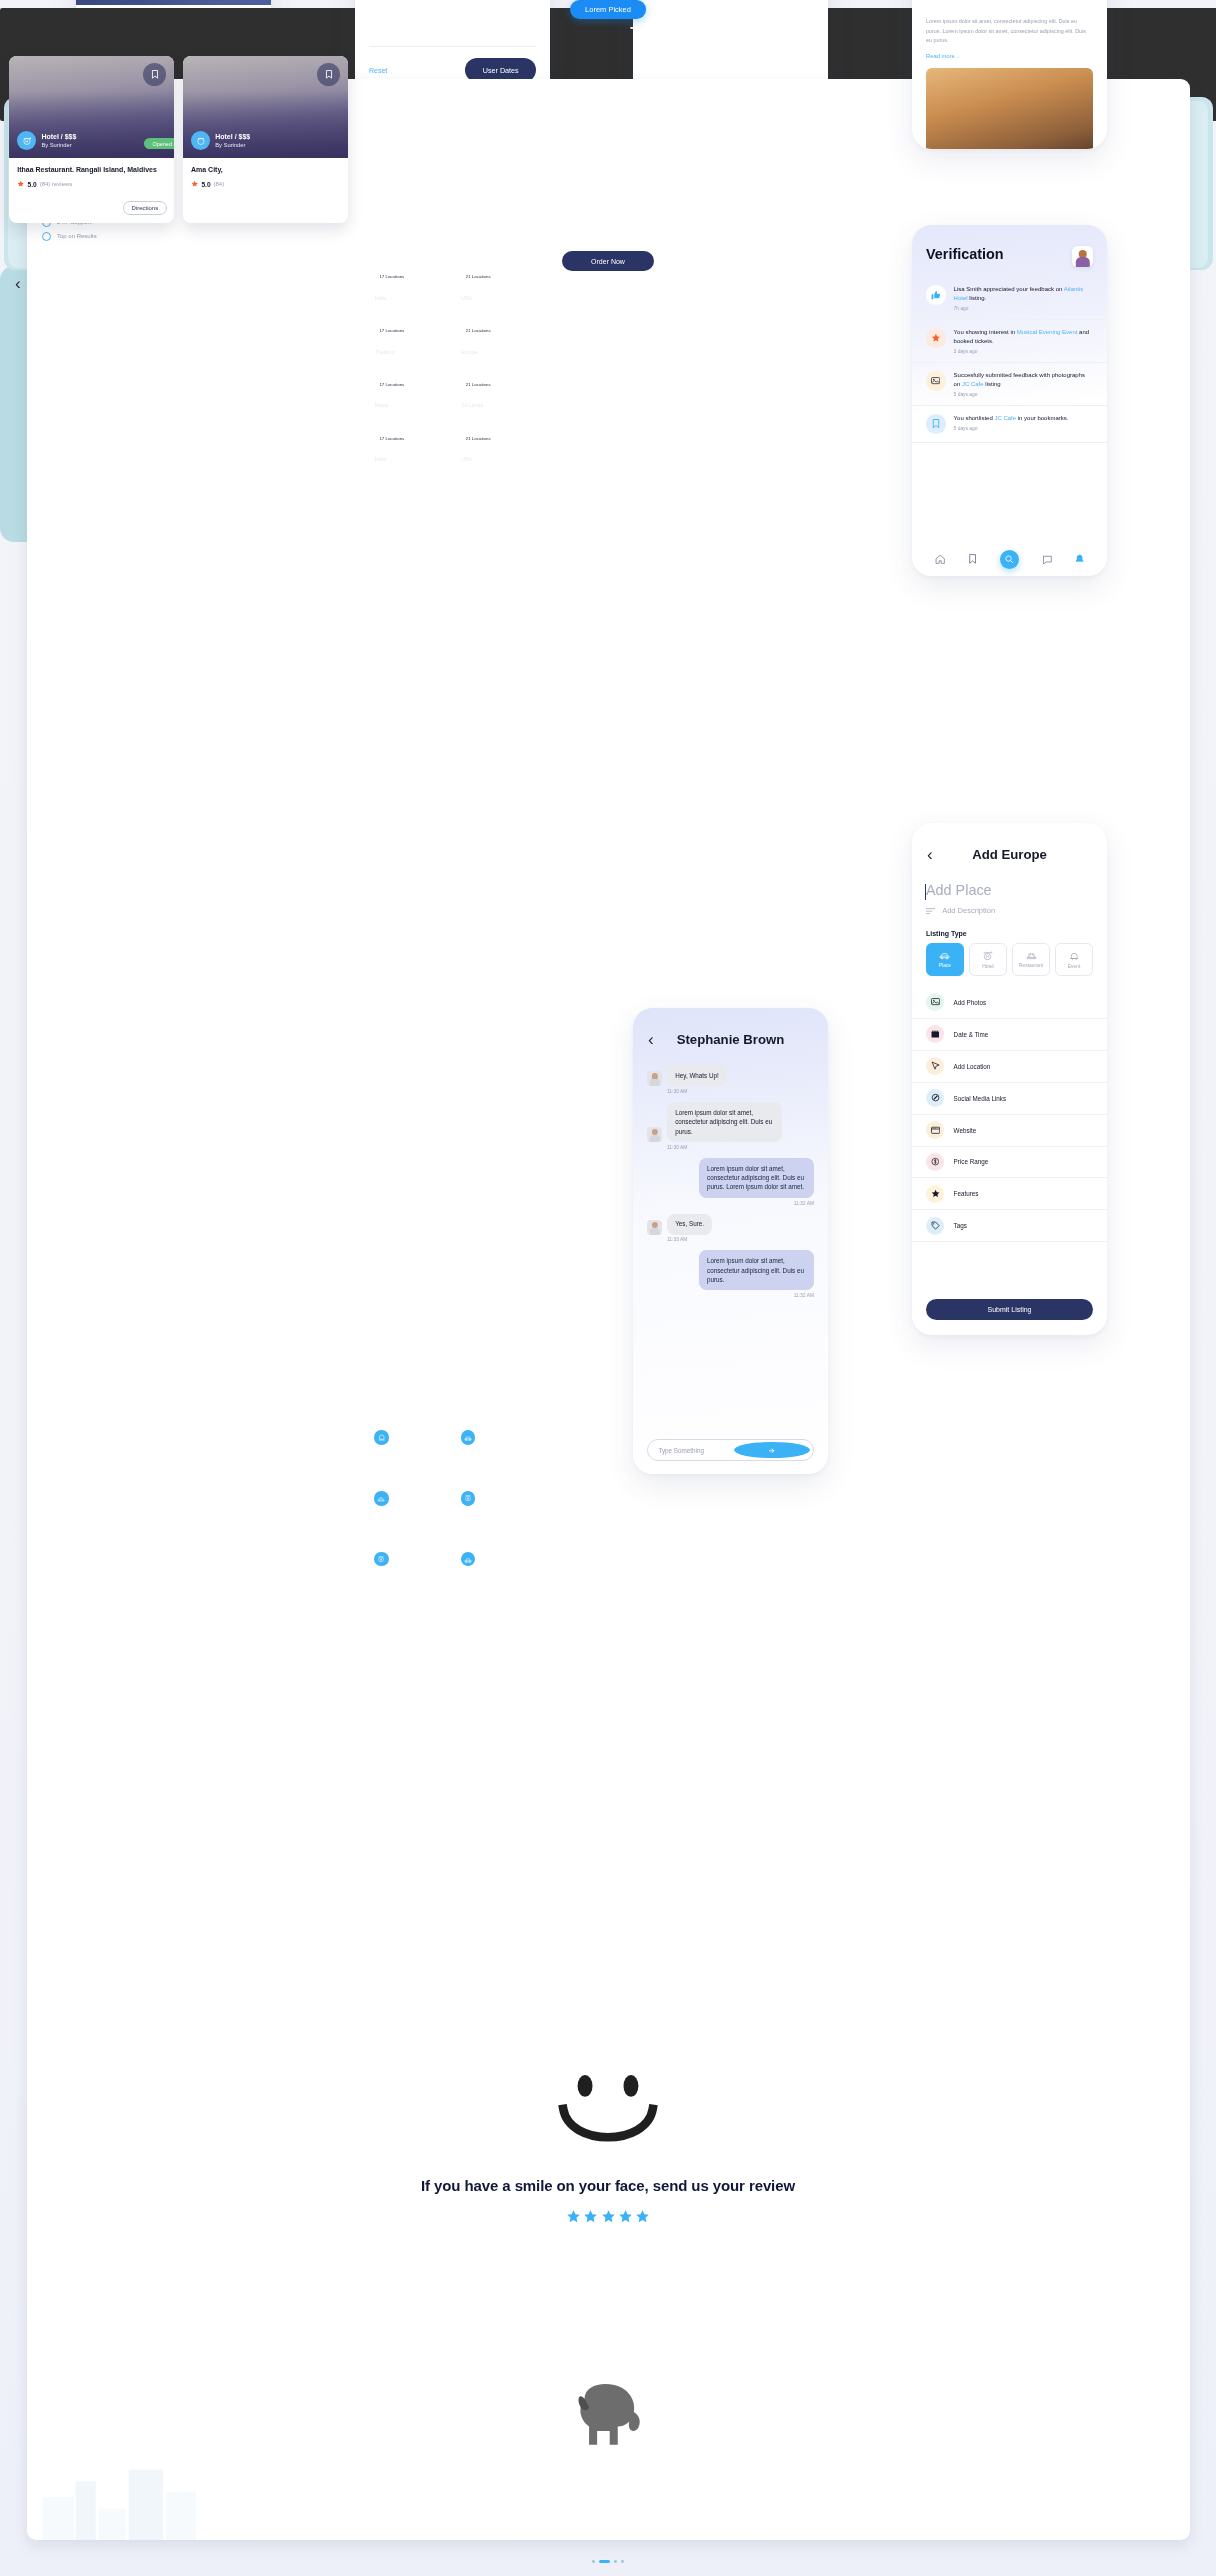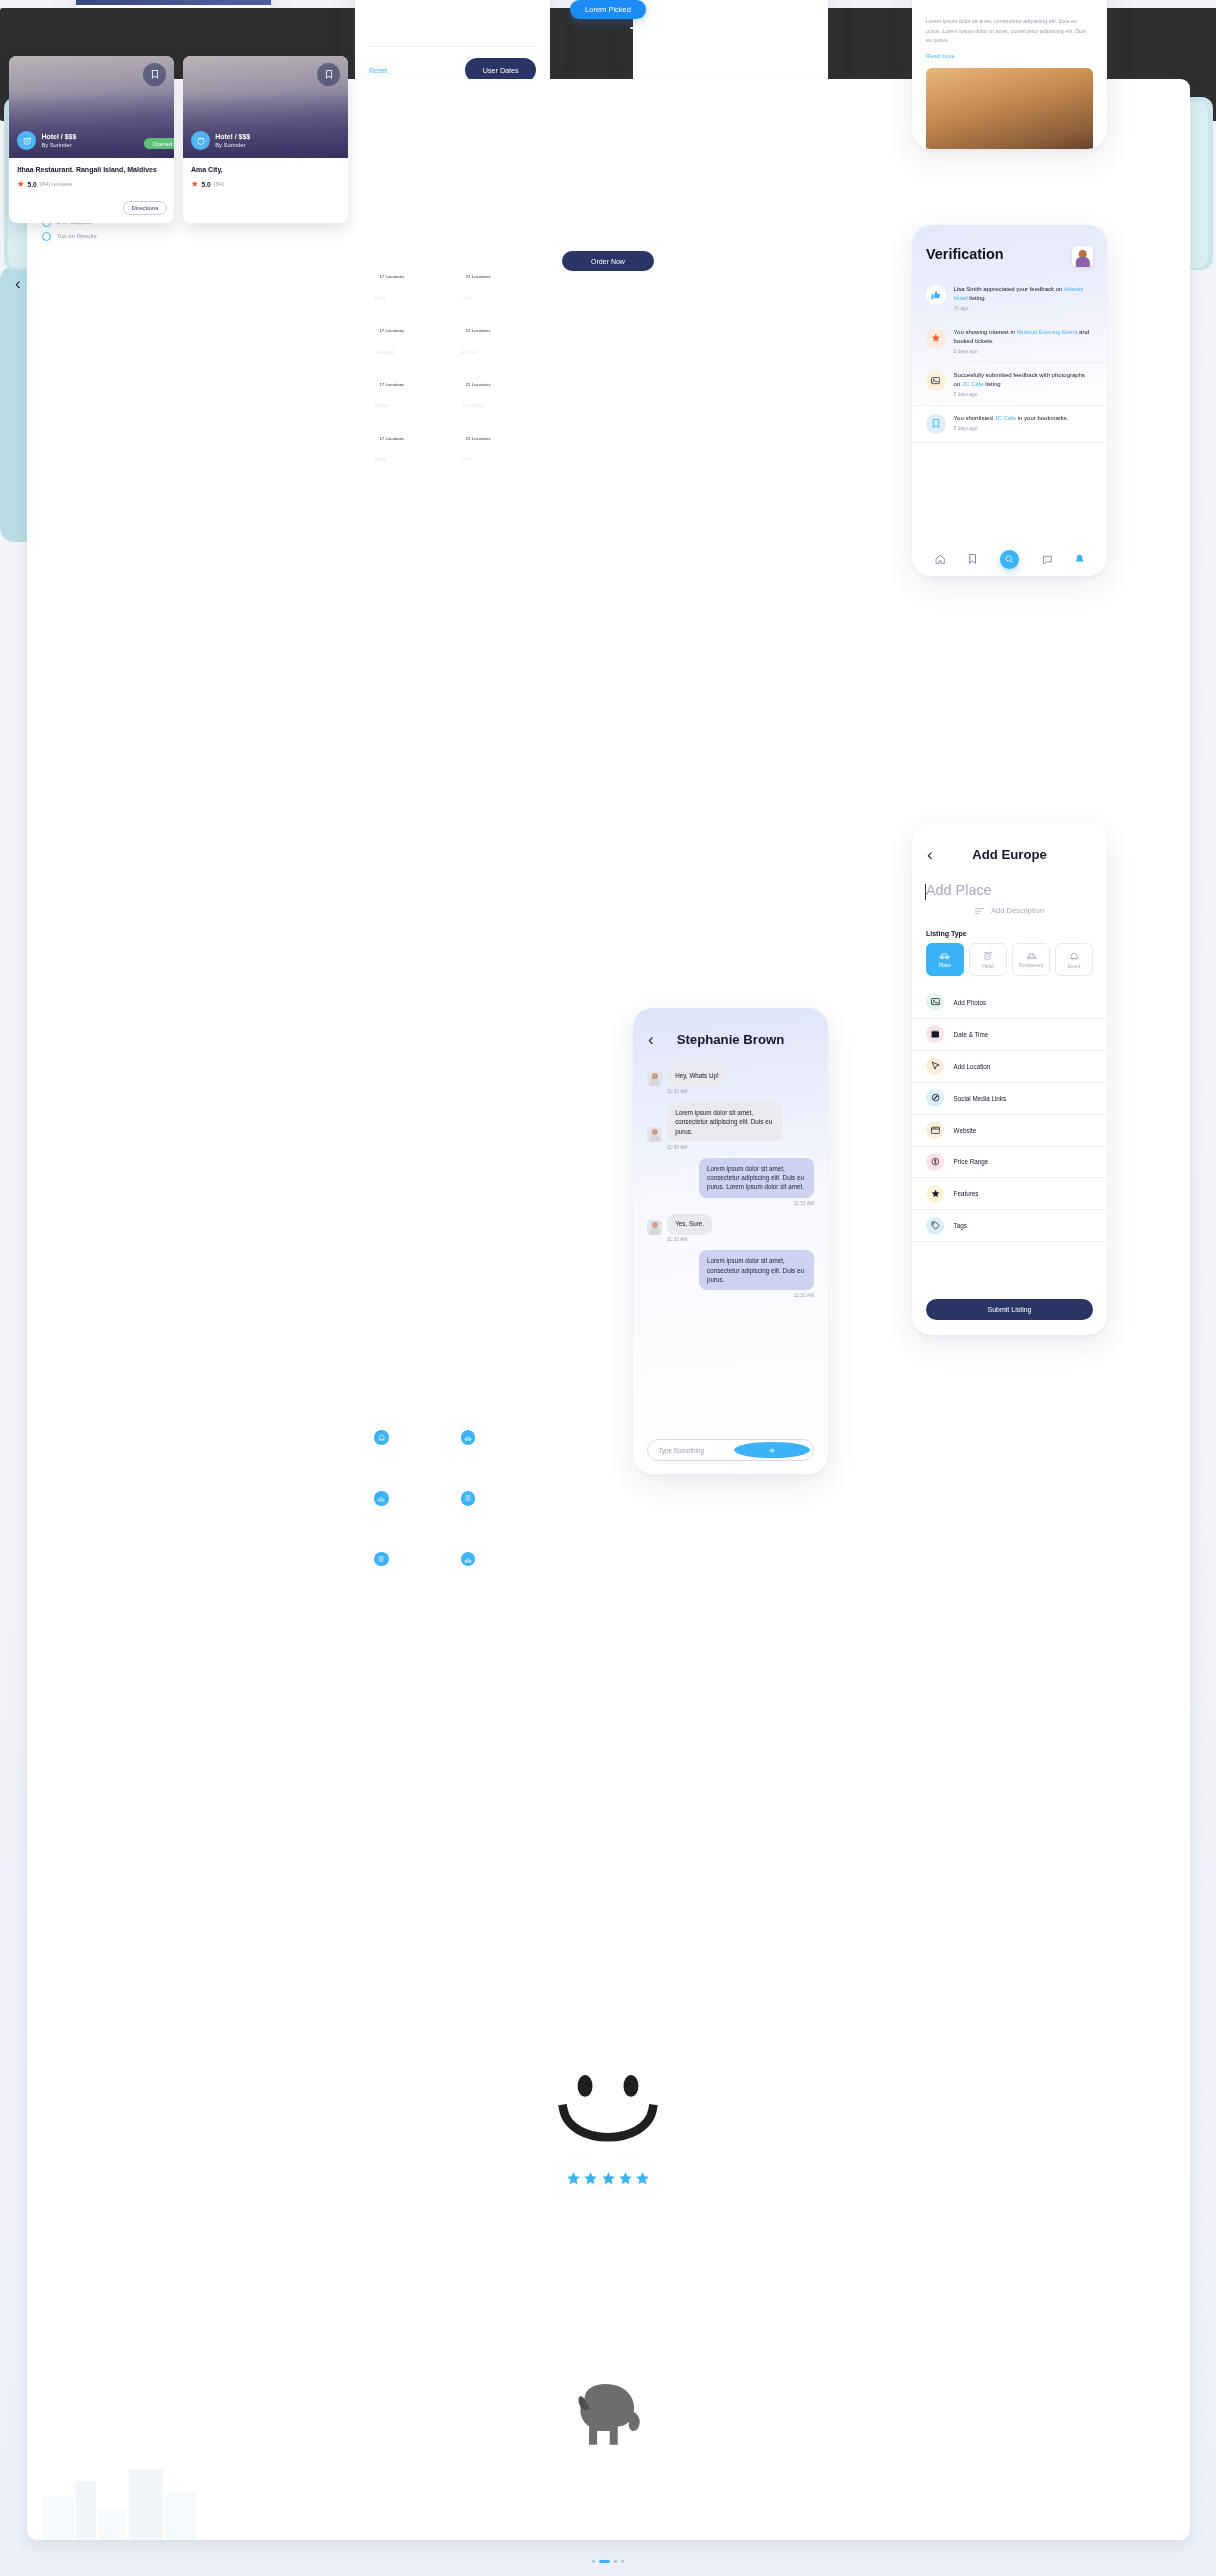--- a/index.html
+++ b/index.html
@@ -303,21 +303,21 @@
   .nt-row{display:flex;gap:8px;padding:8px 14px;border-bottom:0.6px solid #eff0f6;align-items:flex-start;}
   .nt-ic{width:19.6px;height:19.6px;border-radius:50%;display:flex;align-items:center;justify-content:center;flex:none;}
   .nt-tx{font-size:6px;color:#14182b;line-height:1.5;}
   .nt-tx em{font-style:normal;color:#4fb3f5;}
   .nt-ago{font-size:4.9px;color:#9aa0b4;margin-top:2.9px;}
 
   
   #addlist{left:912px; top:823px; width:195px; height:512px;}
   .al-title{font-size:14.4px;color:#a8adbe;padding:0 14px;margin-top:10.4px;position:relative;}
   .al-title:before{content:"";position:absolute;left:12.7px;top:1.2px;width:1.2px;height:16px;background:#2b3565;}
-  .al-desc{display:flex;align-items:center;gap:7px;padding:0 14px;margin-top:8px;justify-content:center;}
+  .al-desc{display:flex;align-items:center;gap:7px;padding:0 14px;margin-top:8px;}
   .al-desc span{font-size:7.5px;color:#a8adbe;}
   .al-lt{font-size:7px;font-weight:700;color:#11162a;padding:0 14px;margin:15px 0 5.8px;}
   .al-types{display:flex;gap:5.2px;padding:0 14px;}
   .al-type{flex:1;height:33px;border:0.6px solid #e6e8f0;border-radius:5.8px;display:flex;flex-direction:column;
     align-items:center;justify-content:center;gap:2.9px;}
   .al-type.active{background:#3bb2f6;border-color:#3bb2f6;}
   .al-type span{font-size:4.9px;color:#a3a8ba;}
   .al-type.active span{color:#fff;}
   .al-row{display:flex;align-items:center;gap:9.2px;padding:6.3px 14px;border-bottom:0.6px solid #f1f2f7;}
   .al-cir{width:18.4px;height:18.4px;border-radius:50%;display:flex;align-items:center;justify-content:center;flex:none;}
@@ -1336,20 +1336,21 @@
     </div>
   <div class="al-submit">Submit Listing</div>
 </div>
 
 <div class="smiley-wrap">
   <svg width="132" height="81" viewBox="0 0 230 140" style="display:inline-block">
     <ellipse cx="75" cy="22" rx="13" ry="19" fill="#1f1f1f"></ellipse>
     <ellipse cx="155" cy="22" rx="13" ry="19" fill="#1f1f1f"></ellipse>
     <path d="M37 62 C 48 128, 182 128, 193 62" fill="none" stroke="#1f1f1f" stroke-width="15" stroke-linecap="square"></path>
   </svg>
+  <div class="smiley-cap">If you have a smile on your face, send us your review</div>
   <div class="foot-stars" id="foot-stars">
       <svg width="15" height="15" viewBox="0 0 24 24">
         <path d="M12 2l3 6.5 7 .8-5.2 4.8 1.4 7L12 17.6 5.8 21.1l1.4-7L2 9.3l7-.8z" fill="#3bb2f6"></path>
       </svg>
       <svg width="15" height="15" viewBox="0 0 24 24">
         <path d="M12 2l3 6.5 7 .8-5.2 4.8 1.4 7L12 17.6 5.8 21.1l1.4-7L2 9.3l7-.8z" fill="#3bb2f6"></path>
       </svg>
       <svg width="15" height="15" viewBox="0 0 24 24">
         <path d="M12 2l3 6.5 7 .8-5.2 4.8 1.4 7L12 17.6 5.8 21.1l1.4-7L2 9.3l7-.8z" fill="#3bb2f6"></path>
       </svg>

